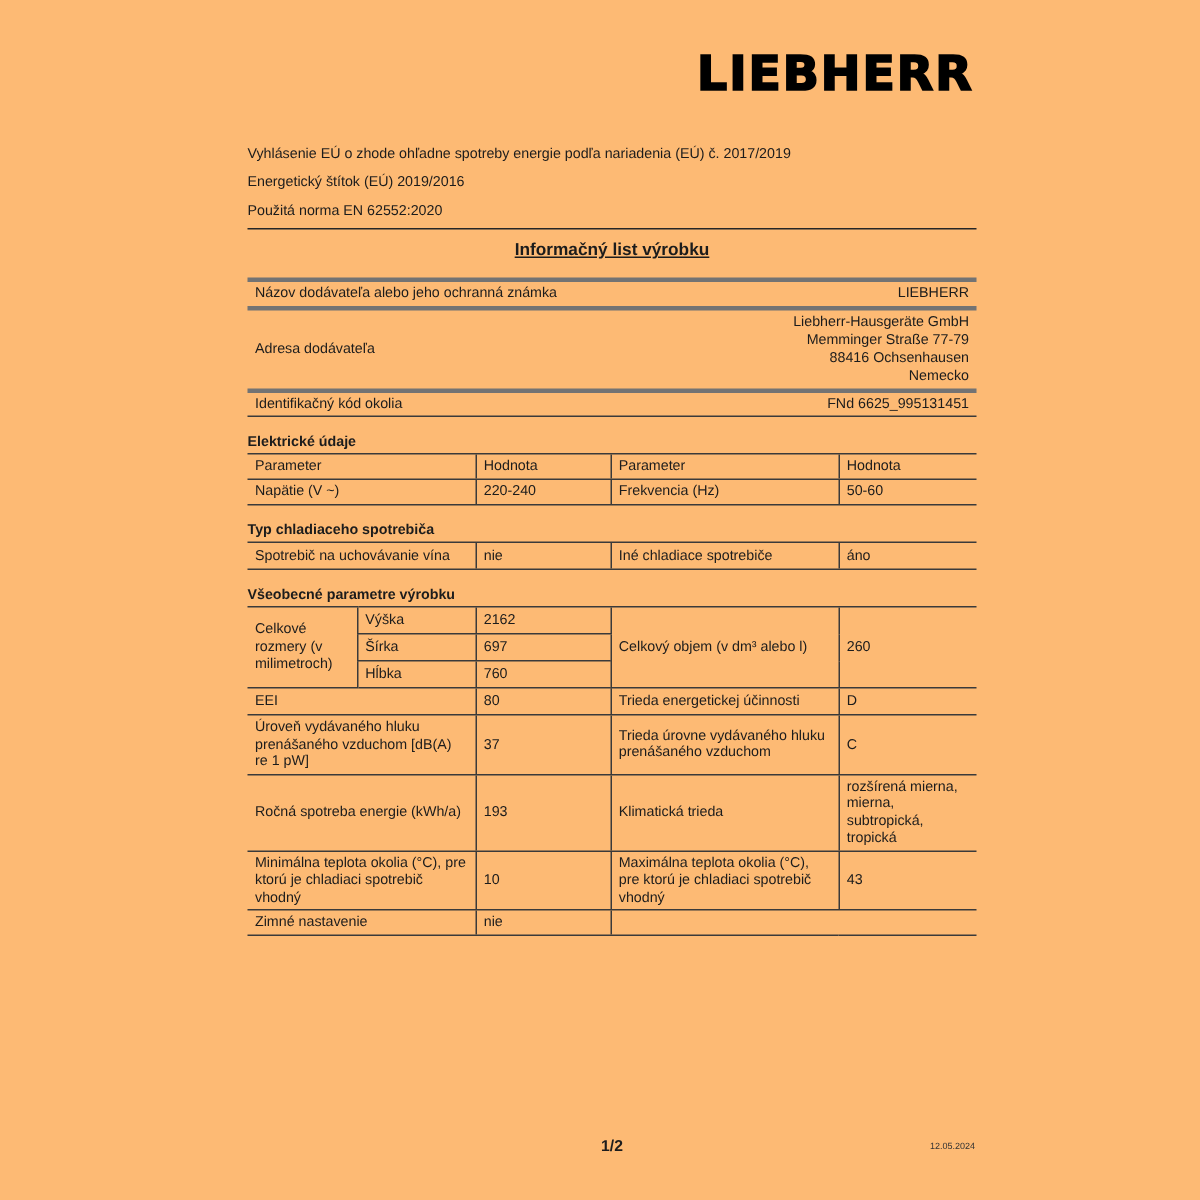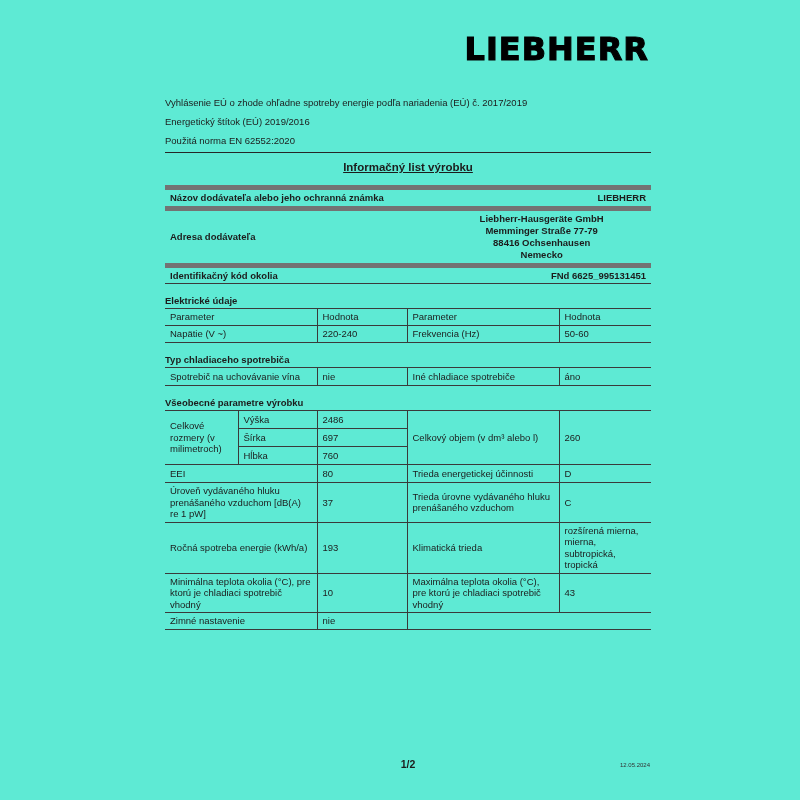--- a/index.html
+++ b/index.html
@@ -2,21 +2,21 @@
 <html><head>
 <meta charset="utf-8">
 <style>
   * { margin:0; padding:0; box-sizing:border-box; }
   html,body { background:#ffffff; }
   body {
     width:800px; height:800px;
     font-family:"Liberation Sans", sans-serif;
     color:#1c1c1c;
   }
-  .page { position:relative; width:800px; height:800px; background:#5eead4; overflow:hidden; }
+  .page { position:relative; width:800px; height:800px; background:#fdba74; overflow:hidden; }
   .content { position:absolute; left:165px; top:0; width:486px; }
 
   .logo {
     margin-top:33px; text-align:right; line-height:32px;
     font-family:"DejaVu Sans", sans-serif; font-weight:bold;
     font-size:32px; letter-spacing:1px; color:#000;
     -webkit-text-stroke:1.1px #000; padding-right:2px;
   }
 
   .intro { margin-top:28px; font-size:9.5px; }
@@ -29,23 +29,23 @@
     font-weight:bold; text-decoration:underline;
   }
 
   table { border-collapse:collapse; width:486px; font-size:9.5px; table-layout:fixed; }
   td, th { padding:2px 5px; vertical-align:middle; line-height:11.5px; font-weight:normal; text-align:left; }
   .ctr { }
   .rgt { text-align:right; }
   .bl { border-left:1px solid #3a3a3a; }
 
   .supplier { margin-top:12px; }
-  .supplier td { border-top:5px solid #737373; border-bottom:1px solid #3a3a3a;font-weight:bold; }
+  .supplier td { border-top:3px solid #737373; border-bottom:1px solid #3a3a3a; }
   .supplier tr.slim td { height:17px; }
-  .addr-line { display:block; line-height:12px;text-align:center; }
+  .addr-line { display:block; line-height:12px; }
 
   .sec { margin-top:11px; font-size:9.5px; font-weight:bold; }
 
   .grid { margin-top:2px; }
   .grid td, .grid th { border-top:1px solid #3a3a3a; border-bottom:1px solid #3a3a3a; }
   .grid tr.slim td, .grid tr.slim th { height:17px; }
   .grid tr.row18 td { height:18px; }
 
   .climate-line { display:block; line-height:11.5px; }
 
@@ -153,21 +153,21 @@
           <col style="width:73px">
           <col style="width:79px">
           <col style="width:90px">
           <col style="width:152px">
           <col style="width:92px">
         </colgroup>
       <tbody>
           <tr class="row18">
         <td rowspan="3">Celkové rozmery (v milimetroch)</td>
         <td class="bl">Výška</td>
-        <td class="ctr bl">2486</td>
+        <td class="ctr bl">2162</td>
         <td rowspan="3" class="bl">Celkový objem (v dm³ alebo l)</td>
         <td rowspan="3" class="ctr bl">260</td>
       </tr>
       <tr class="row18">
         <td class="bl">Šírka</td>
         <td class="ctr bl">697</td>
       </tr>
       <tr class="row18">
         <td class="bl">Hĺbka</td>
         <td class="ctr bl">760</td>

